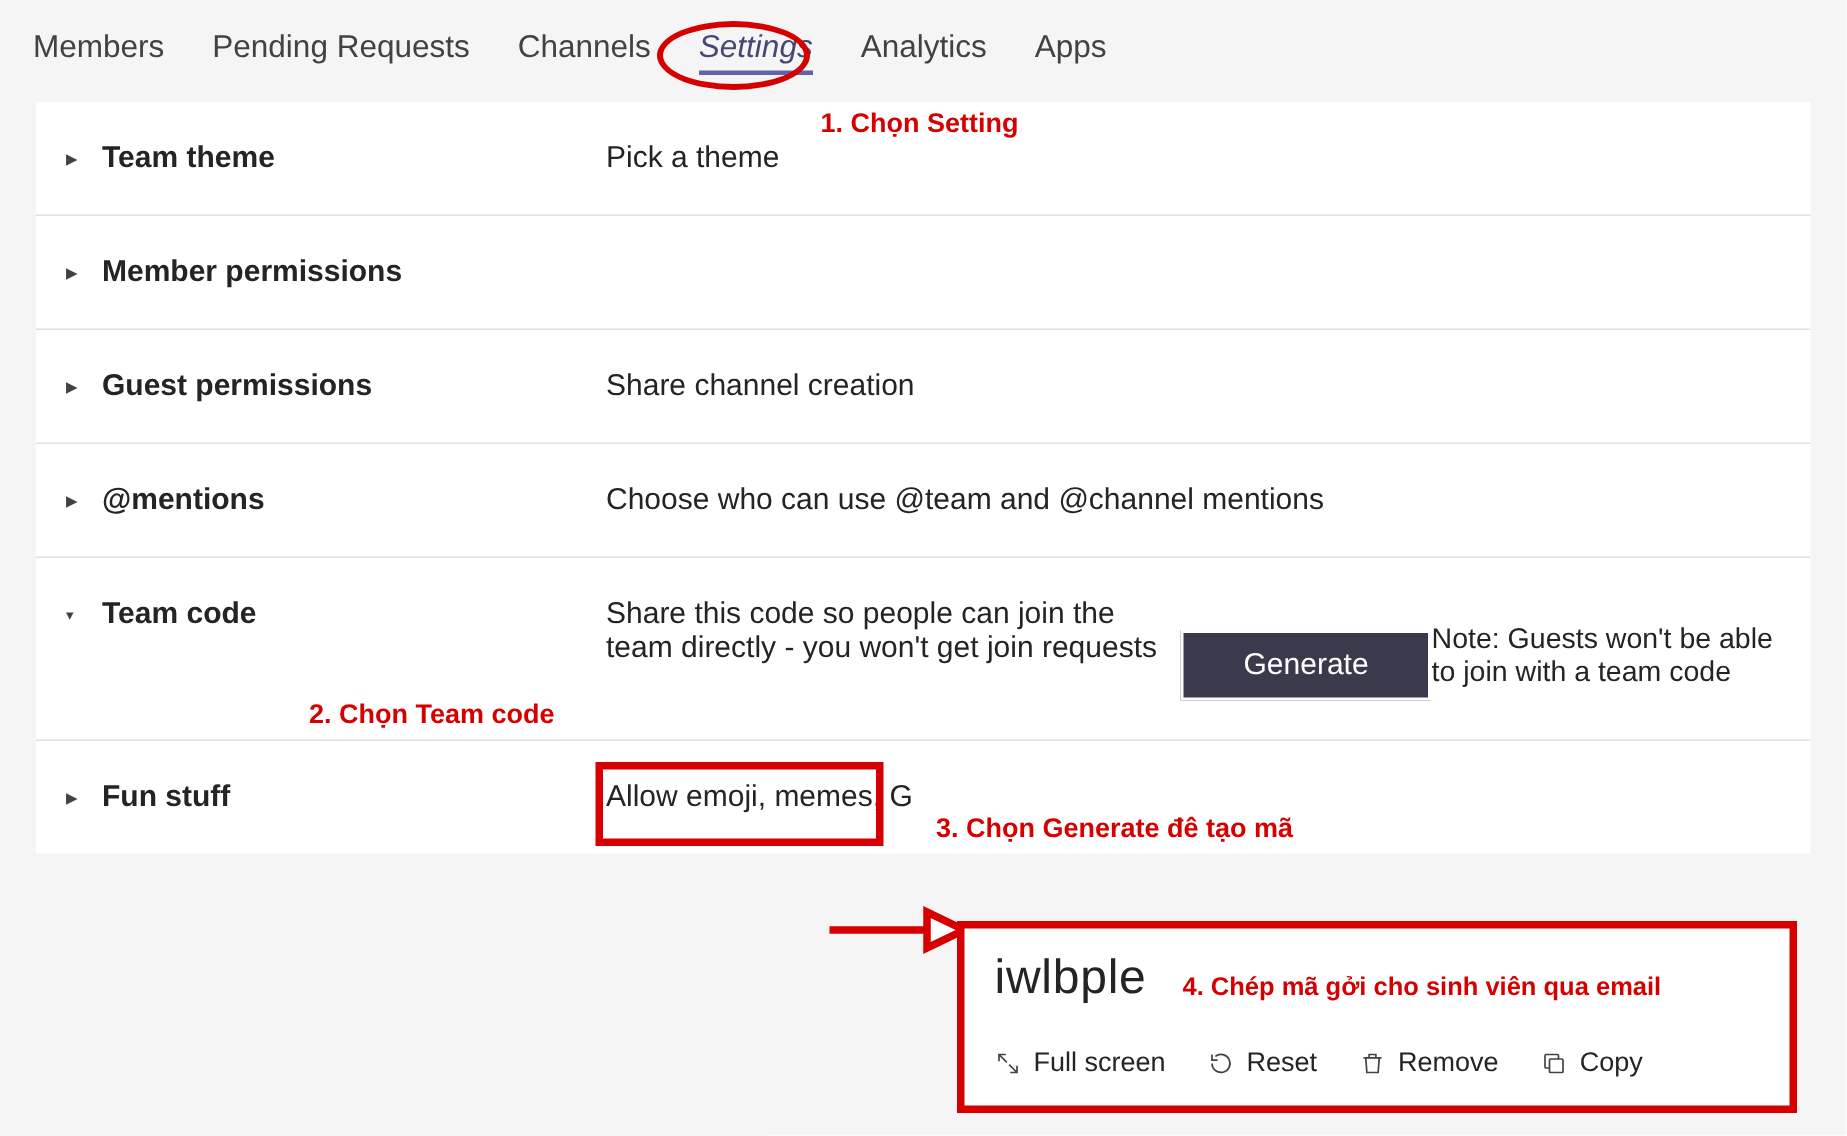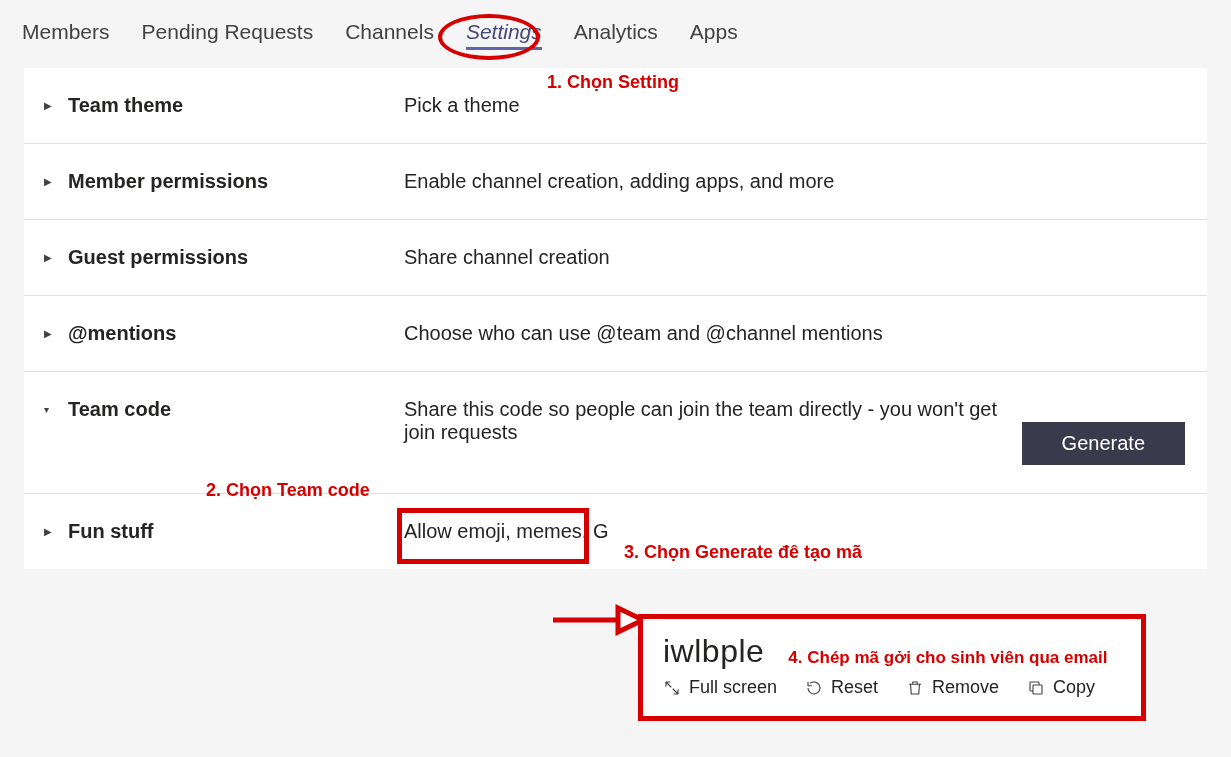--- a/index.html
+++ b/index.html
@@ -96,32 +96,32 @@
 .anno-box {
   position: absolute;
   border: 5px solid #d60000;
   pointer-events: none;
 }
 .code-popup {
   position: absolute;
   background: #ffffff;
   border: 5px solid #d60000;
   padding: 14px 8px 18px 20px;
-  width: 508px;
+  width: 560px;
 }
 .code-value {
   font-family: "Segoe UI", sans-serif;
   font-size: 32px;
   color: #252423;
   letter-spacing: 0.5px;
 }
 .code-actions {
   display: flex;
   gap: 28px;
-  margin-top: 7px;
+  margin-top: 28px;
   align-items: center;
 }
 .code-action {
   display: flex;
   align-items: center;
   gap: 8px;
   font-size: 18px;
   color: #252423;
   cursor: pointer;
 }
@@ -148,21 +148,20 @@
       <span class="section-title">Team theme</span>
     </div>
     <div class="section-desc">Pick a theme</div>
   </div>
 
   <div class="section">
     <div class="section-left">
       <span class="chevron">▶</span>
       <span class="section-title">Member permissions</span>
     </div>
-    <div class="section-desc">Enable channel creation, adding apps, and more</div>
   </div>
 
   <div class="section">
     <div class="section-left">
       <span class="chevron">▶</span>
       <span class="section-title">Guest permissions</span>
     </div>
     <div class="section-desc">Share channel creation</div>
   </div>
 
@@ -177,37 +176,38 @@
   <div class="section">
     <div class="section-left">
       <span class="chevron">▾</span>
       <span class="section-title">Team code</span>
     </div>
     <div class="teamcode-body">
       <div class="section-desc">Share this code so people can join the team directly - you won't get join requests</div>
       <div style="margin-top:22px;">
         <button class="generate-btn">Generate</button>
       </div>
+      <div class="note">Note: Guests won't be able to join with a team code</div>
     </div>
   </div>
 
   <div class="section">
     <div class="section-left">
       <span class="chevron">▶</span>
       <span class="section-title">Fun stuff</span>
     </div>
     <div class="section-desc">Allow emoji, memes, G</div>
   </div>
 
 </div>
 
 <div class="anno-circle" style="left:438px; top:14px; width:102px; height:46px;"></div>
 <div class="anno-text" style="left:547px; top:60px;">1. Chọn Setting</div>
 
-<div class="anno-text" style="left:206px; top:468px;">2. Chọn Team code</div>
+<div class="anno-text" style="left:206px; top:454px;">2. Chọn Team code</div>
 
 <div class="anno-box" style="left:397px; top:508px; width:192px; height:56px;"></div>
 <div class="anno-text" style="left:624px; top:530px;">3. Chọn Generate đê tạo mã</div>
 
 <svg class="arrow-svg" style="left:548px; top:600px;" width="100" height="40" viewBox="0 0 100 40">
   <path d="M 5 20 L 70 20 L 70 8 L 95 20 L 70 32 L 70 20" fill="#ffffff" stroke="#d60000" stroke-width="5" stroke-linejoin="miter"></path>
 </svg>
 
 <div class="code-popup" style="left:638px; top:614px;">
   <div style="display:flex; align-items:center; gap:24px;">

